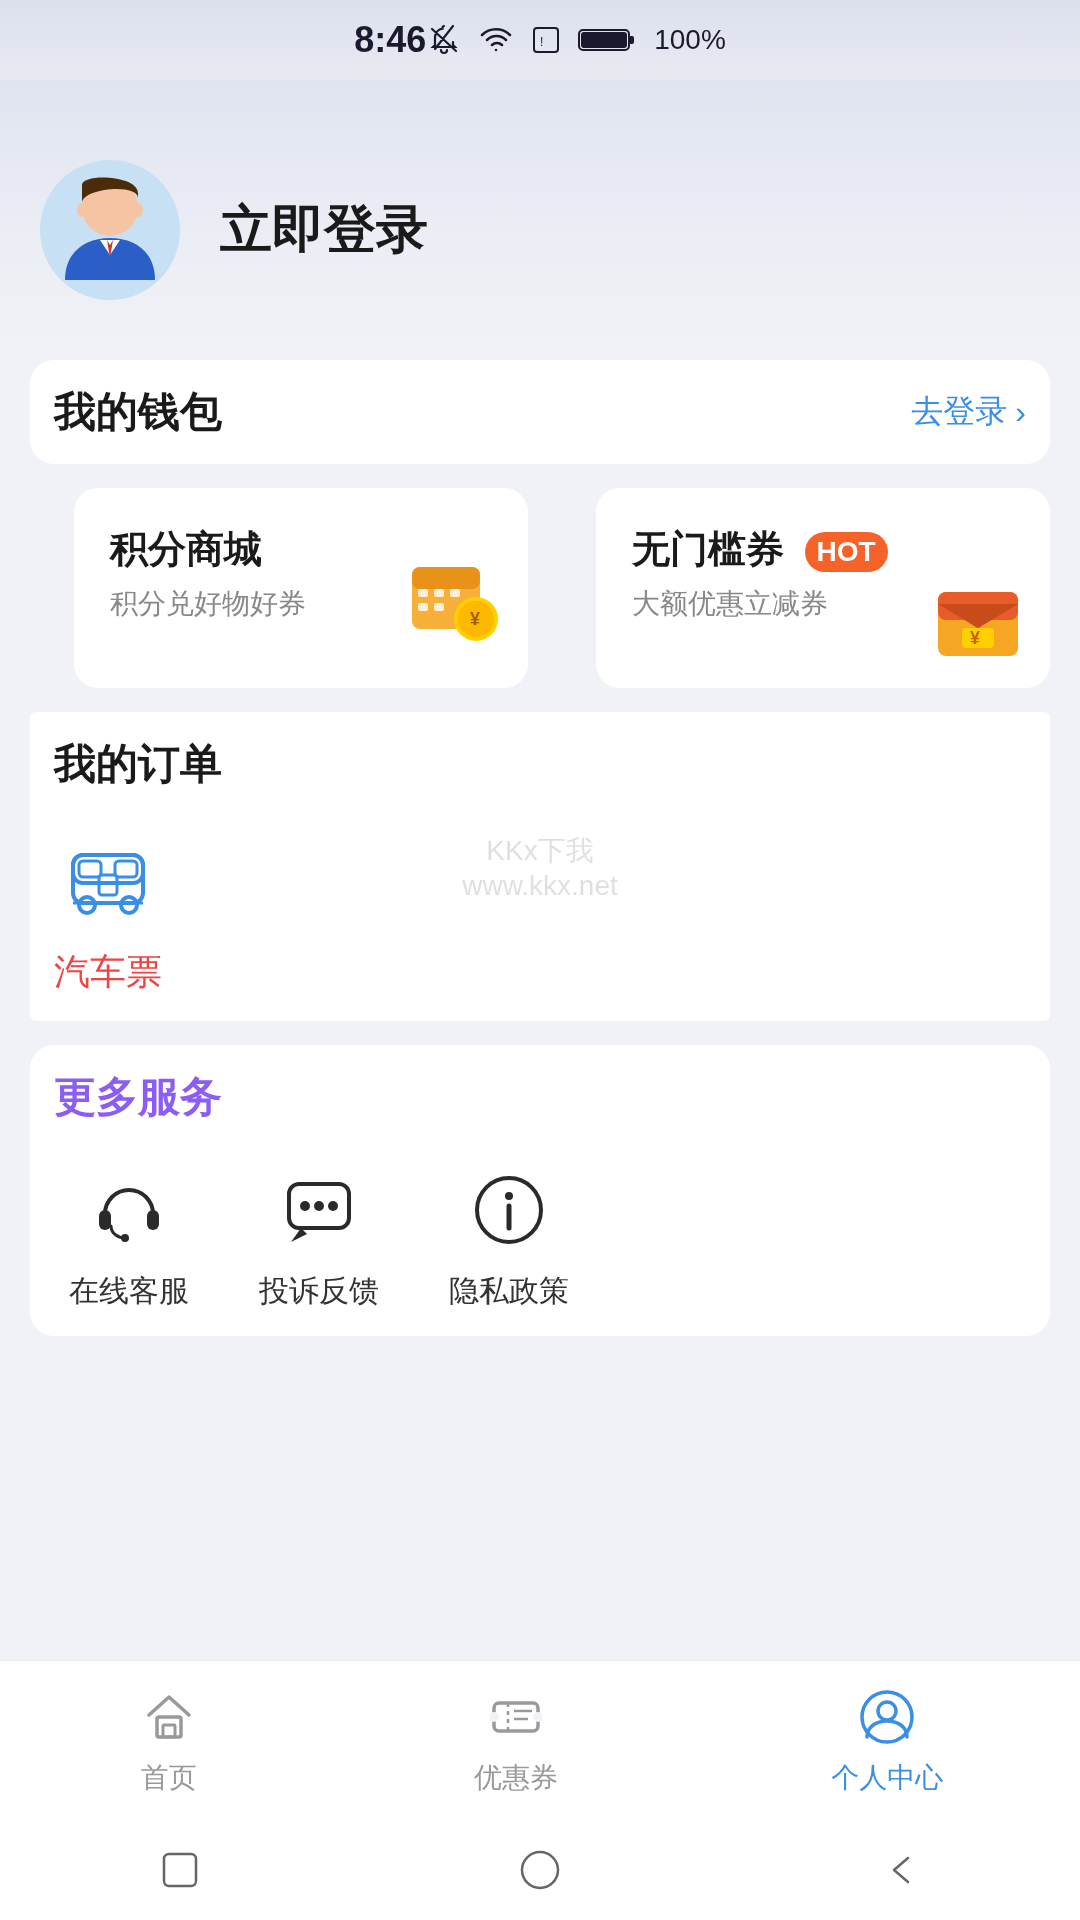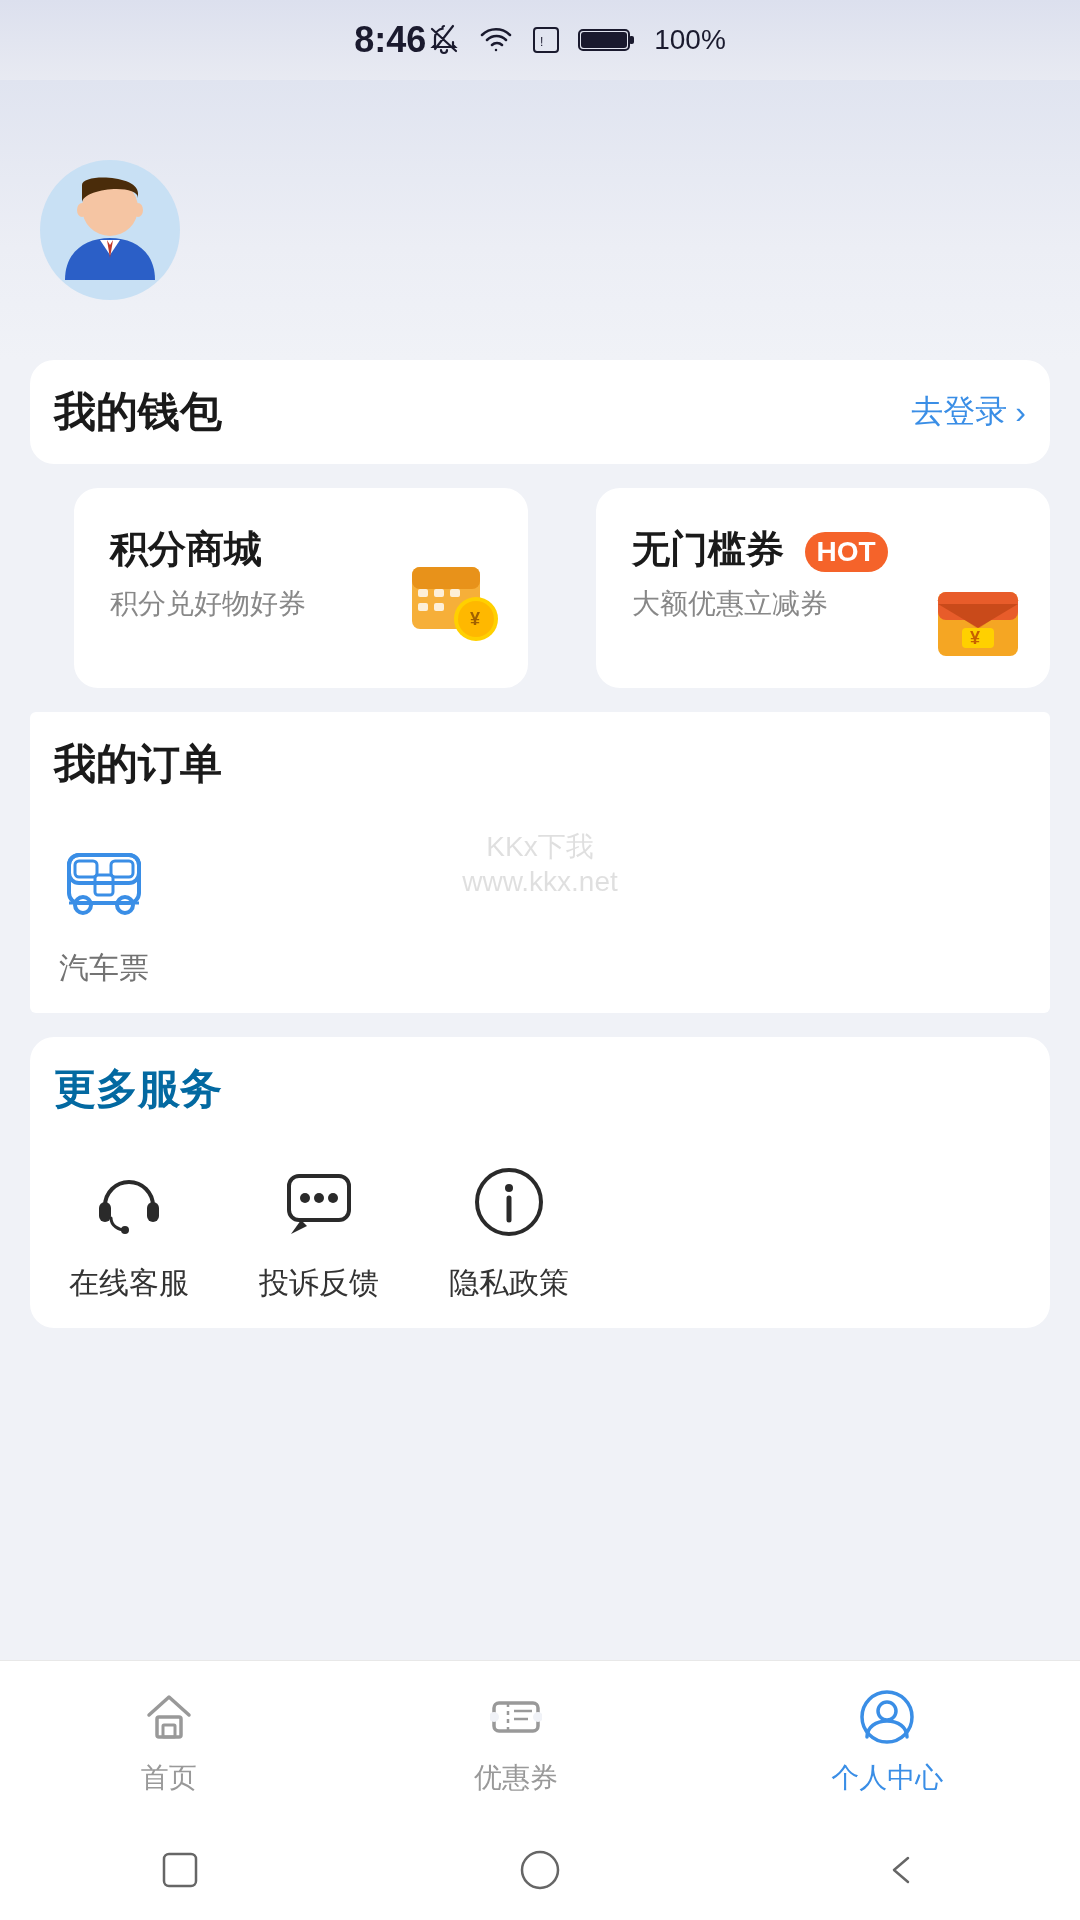--- a/index.html
+++ b/index.html
@@ -166,29 +166,29 @@
       gap: 16px;
     }
     .order-icon {
       width: 100px;
       height: 100px;
       display: flex;
       align-items: center;
       justify-content: center;
     }
     .order-label {
-      font-size: 30px;
-      color: #737373;
+      font-size: 36px;
+      color: #ef4444;
     }
 
     
     .services-card .section-title {
       font-size: 42px;
       font-weight: 700;
-      color: #0369a1;
+      color: #8b5cf6;
       margin-bottom: 40px;
     }
     .service-items {
       display: flex;
       gap: 40px;
     }
     .service-item {
       display: flex;
       flex-direction: column;
       align-items: center;
@@ -317,20 +317,21 @@
       <path d="M10 110c0-28 20-42 45-42s45 14 45 42H10z" fill="#2b5fc7"></path>
 
       <path d="M45 70l10 15 10-15" fill="white"></path>
 
       <path d="M52 70l3 5 3-5-3 18z" fill="#c0392b"></path>
 
       <ellipse cx="27" cy="40" rx="5" ry="7" fill="#f5c5a3"></ellipse>
       <ellipse cx="83" cy="40" rx="5" ry="7" fill="#f5c5a3"></ellipse>
     </svg>
   </div>
+  <span class="login-text">立即登录</span>
 </div>
 
 <div class="main-content">
 
   <div class="card wallet-card">
     <span class="wallet-title">我的钱包</span>
     <span class="wallet-login-link">
       <span>去登录</span>
       <span>›</span>
     </span>

